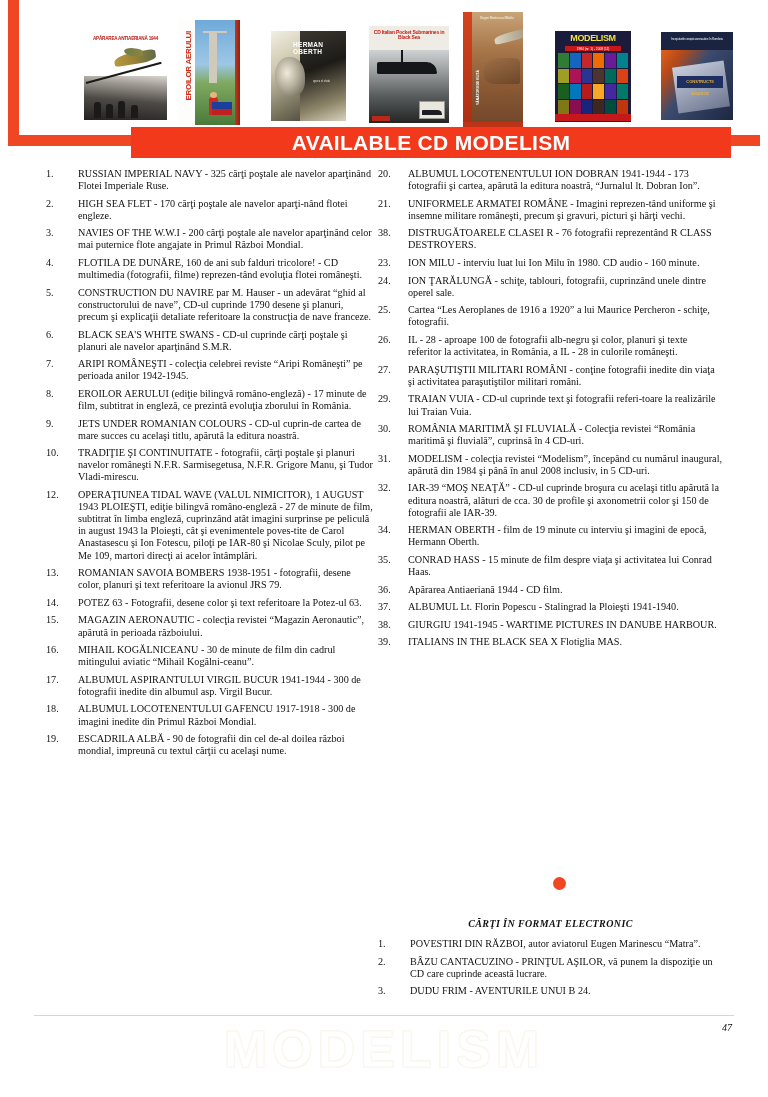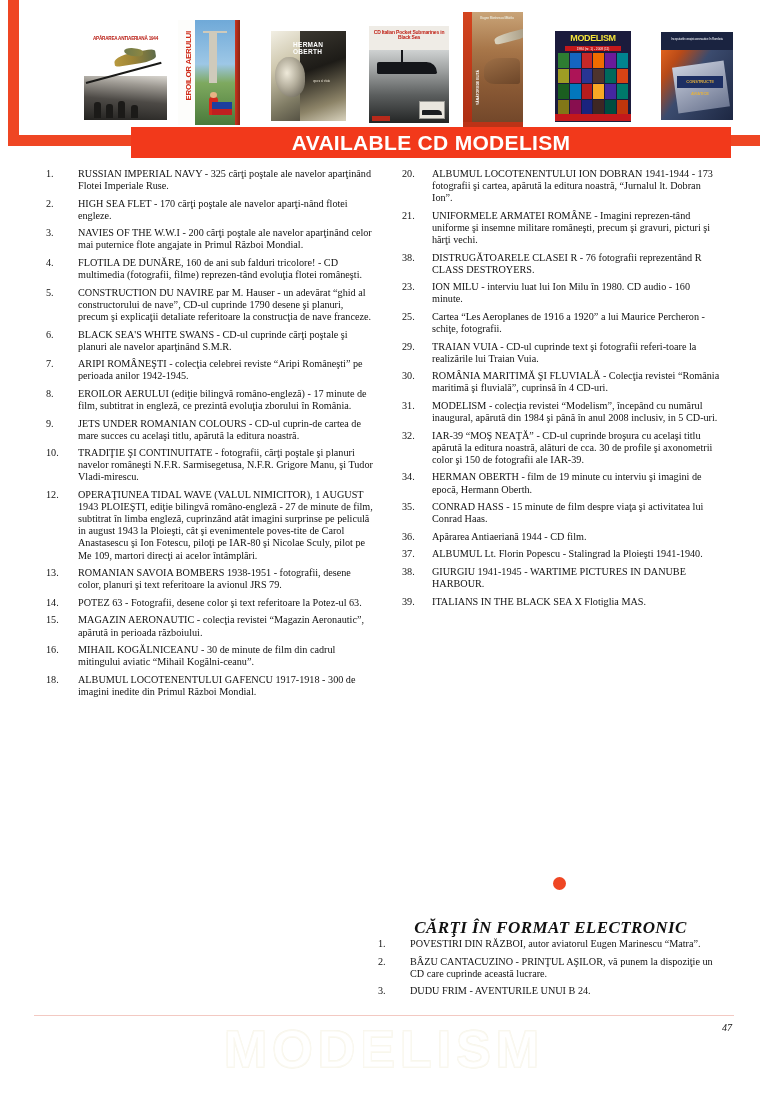--- a/index.html
+++ b/index.html
@@ -253,42 +253,42 @@
   }
   .item .num {
     width: 32px;
     flex: 0 0 32px;
     text-align: left;
   }
   .item .txt {
     flex: 1 1 auto;
     text-align: left;
   }
-  .col-right .item .num { width: 30px; flex: 0 0 30px; margin-left: 24px; }
+  .col-right .item .num { width: 30px; flex: 0 0 30px; }
 
   
   .dot {
     position: absolute;
     left: 553px;
     top: 877px;
     width: 13px;
     height: 13px;
     background: #ef4623;
     border-radius: 50%;
   }
   .ebook-head {
     position: absolute;
     left: 378px;
     top: 918px;
     width: 345px;
     text-align: center;
     font-family: "Liberation Serif", serif;
     font-weight: bold;
     font-style: italic;
-    font-size: 17px;
+    font-size: 10px;
     letter-spacing: 0.4px;
     color: #111111;
   }
   .ebooks {
     position: absolute;
     left: 378px;
     top: 938px;
     width: 345px;
   }
 
@@ -505,44 +505,64 @@
         </div>
         <div class="item">
           <div class="num">15.</div>
           <div class="txt">MAGAZIN AERONAUTIC - colecţia revistei “Magazin Aeronautic”, apărută in perioada războiului.</div>
         </div>
         <div class="item">
           <div class="num">16.</div>
           <div class="txt">MIHAIL KOGĂLNICEANU - 30 de minute de film din cadrul mitingului aviatic “Mihail Kogălni-ceanu”.</div>
         </div>
         <div class="item">
+          <div class="num">17.</div>
+          <div class="txt">ALBUMUL ASPIRANTULUI VIRGIL BUCUR 1941-1944 - 300 de fotografii inedite din albumul asp. Virgil Bucur.</div>
+        </div>
+        <div class="item">
           <div class="num">18.</div>
           <div class="txt">ALBUMUL LOCOTENENTULUI GAFENCU 1917-1918 - 300 de imagini inedite din Primul Război Mondial.</div>
         </div>
+        <div class="item">
+          <div class="num">19.</div>
+          <div class="txt">ESCADRILA  ALBĂ - 90 de fotografii din cel de-al doilea război mondial, impreună cu textul cărţii cu acelaşi nume.</div>
+        </div>
       </div>
     <div class="col col-right">
         <div class="item">
           <div class="num">20.</div>
           <div class="txt">ALBUMUL LOCOTENENTULUI ION DOBRAN 1941-1944 - 173 fotografii şi cartea, apărută la editura noastră, “Jurnalul lt. Dobran Ion”.</div>
         </div>
         <div class="item">
           <div class="num">21.</div>
           <div class="txt">UNIFORMELE ARMATEI ROMÂNE - Imagini reprezen-tând uniforme şi insemne militare româneşti, precum şi gravuri, picturi şi hărţi vechi.</div>
         </div>
         <div class="item">
           <div class="num">38.</div>
           <div class="txt">DISTRUGĂTOARELE CLASEI R - 76 fotografii reprezentând R CLASS DESTROYERS.</div>
         </div>
         <div class="item">
           <div class="num">23.</div>
           <div class="txt">ION MILU - interviu luat lui Ion Milu în 1980. CD audio - 160 minute.</div>
         </div>
         <div class="item">
+          <div class="num">24.</div>
+          <div class="txt">ION ŢARĂLUNGĂ - schiţe, tablouri, fotografii, cuprinzând unele dintre operel sale.</div>
+        </div>
+        <div class="item">
           <div class="num">25.</div>
           <div class="txt">Cartea “Les Aeroplanes de 1916 a 1920” a lui Maurice Percheron - schiţe, fotografii.</div>
+        </div>
+        <div class="item">
+          <div class="num">26.</div>
+          <div class="txt">IL - 28 - aproape 100 de fotografii alb-negru şi color, planuri şi texte referitor la activitatea, in România, a IL - 28 in culorile româneşti.</div>
+        </div>
+        <div class="item">
+          <div class="num">27.</div>
+          <div class="txt">PARAŞUTIŞTII MILITARI ROMÂNI - conţine fotografii inedite din viaţa şi activitatea paraşutiştilor militari români.</div>
         </div>
         <div class="item">
           <div class="num">29.</div>
           <div class="txt">TRAIAN VUIA - CD-ul cuprinde text şi fotografii referi-toare la realizările lui Traian Vuia.</div>
         </div>
         <div class="item">
           <div class="num">30.</div>
           <div class="txt">ROMÂNIA MARITIMĂ ŞI FLUVIALĂ - Colecţia revistei “România maritimă şi fluvială”, cuprinsă în 4 CD-uri.</div>
         </div>
         <div class="item">

